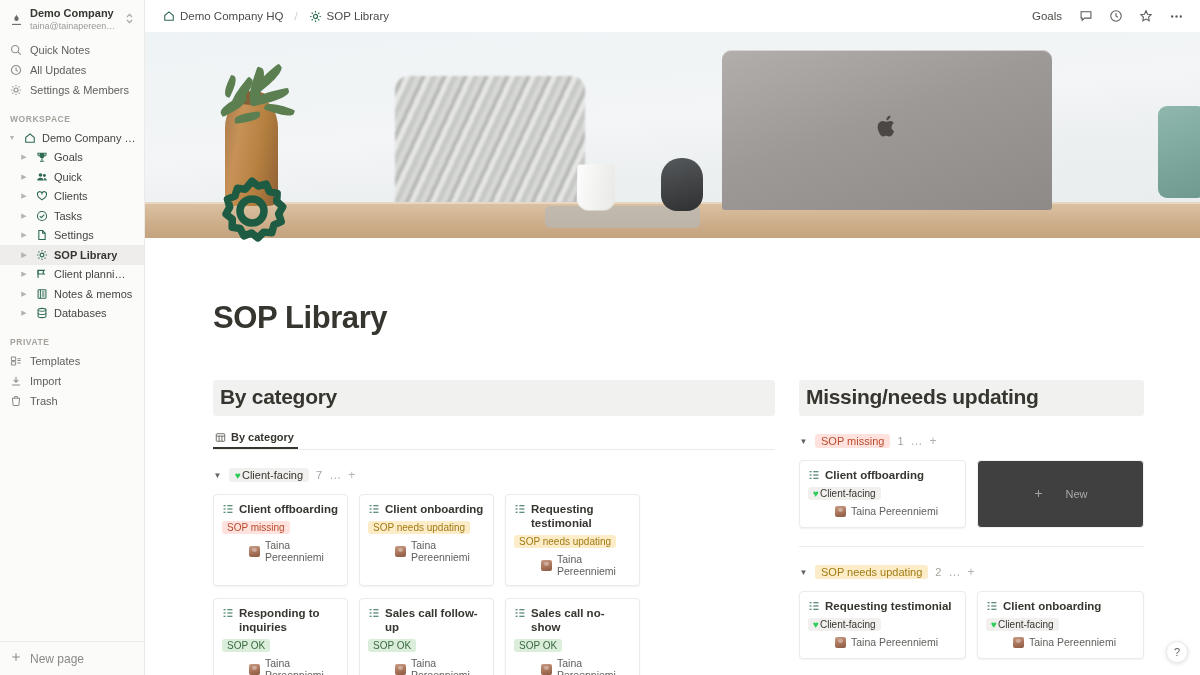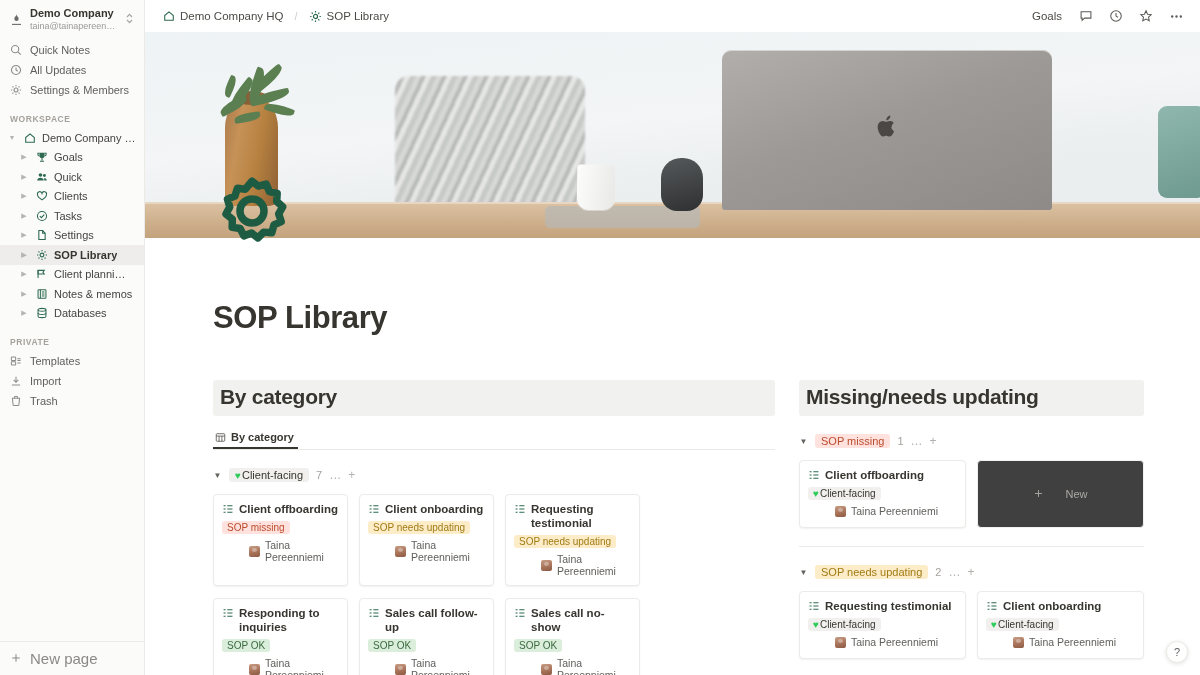--- a/index.html
+++ b/index.html
@@ -69,21 +69,21 @@
   .tw { width: 12px; flex: 0 0 12px; display:flex; align-items:center; justify-content:center; color:#b6b4b0; font-size: 7px; }
   .tree-ico { width: 14px; flex:0 0 14px; display:flex; align-items:center; justify-content:center; color:#2d6a4f; }
   .tree-label { white-space: nowrap; overflow: hidden; text-overflow: ellipsis; }
   .lvl0 { padding-left: 6px; }
   .lvl1 { padding-left: 18px; }
 
   .sb-spacer { flex: 1; }
   .sb-footer {
     border-top: 1px solid #ecebe8;
     height: 34px; display: flex; align-items: center; gap: 8px;
-    padding: 0 10px; font-size: 15px; color: #8a8985; cursor: pointer;
+    padding: 0 10px; font-size: 12px; color: #8a8985; cursor: pointer;
   }
 
   
   .main { flex: 1; height: 675px; position: relative; background: #fff; overflow: hidden; }
 
   .topbar {
     height: 32px; display: flex; align-items: center;
     padding: 0 12px 0 14px; gap: 6px;
     background: #fff; position: relative; z-index: 5;
   }

